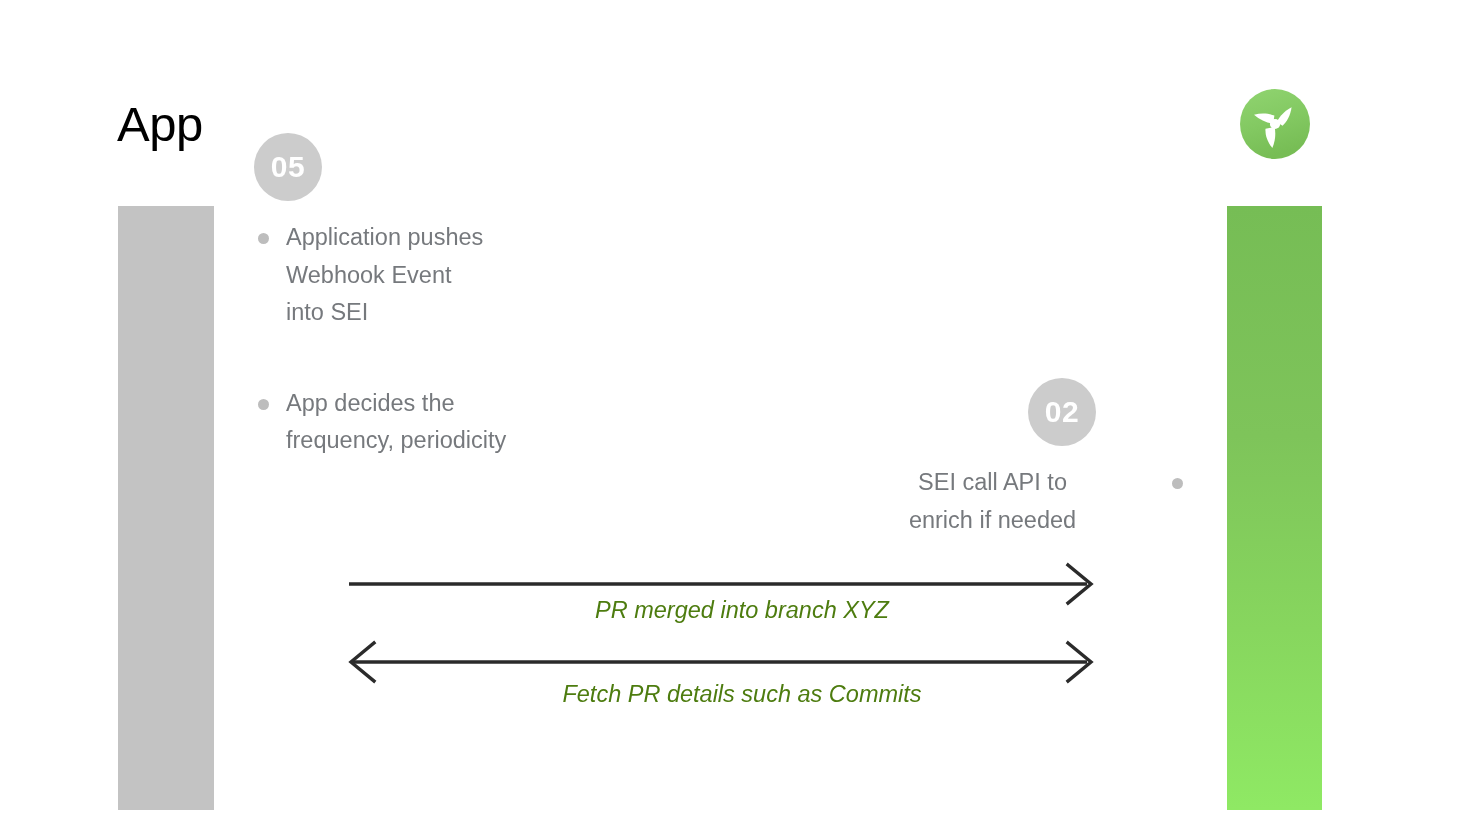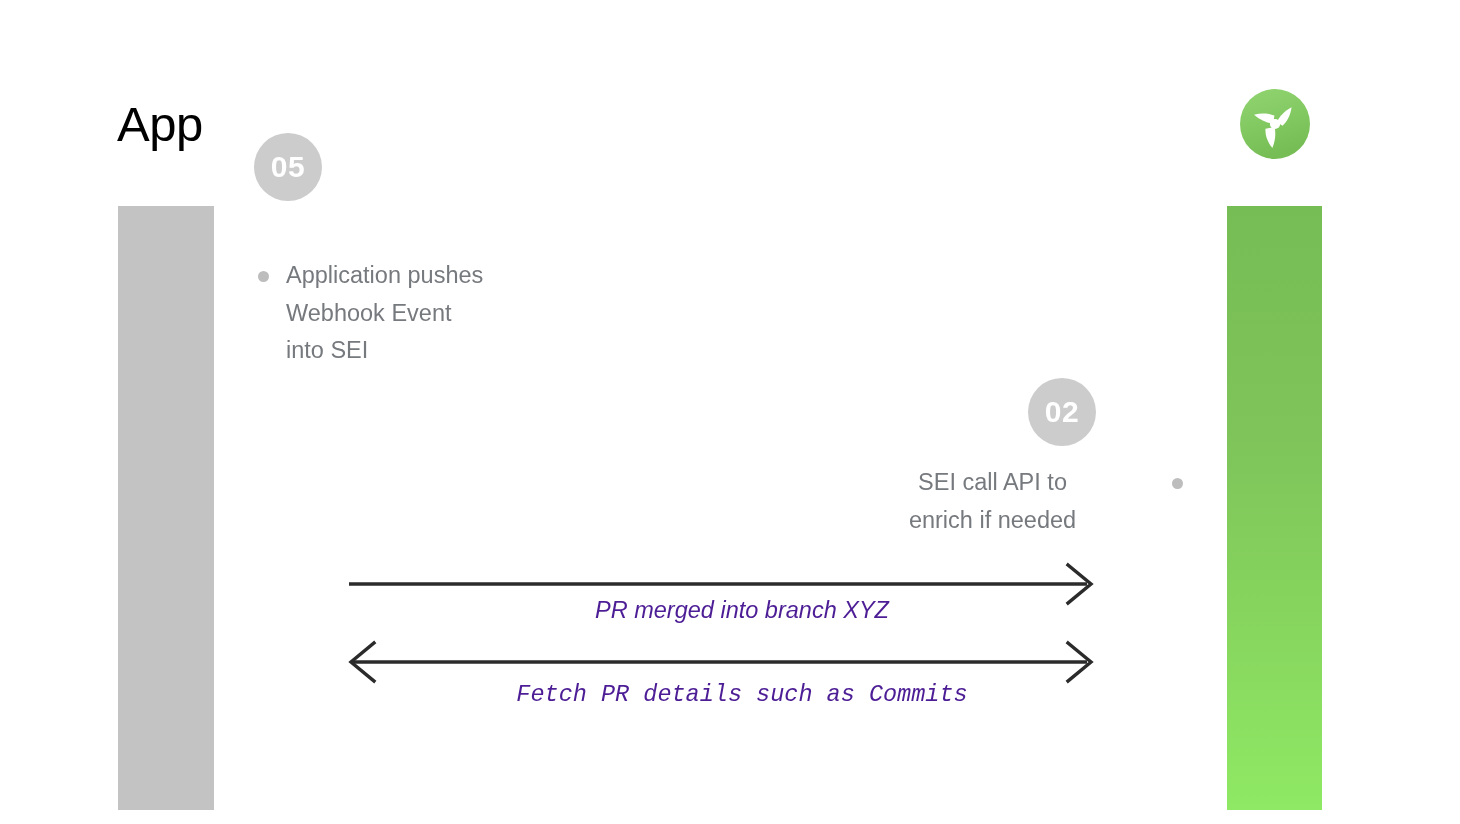--- a/index.html
+++ b/index.html
@@ -92,21 +92,21 @@
     width: 356px;
     text-align: center;
   }
 
   .bullet {
     position: relative;
     font-size: 23.5px;
     line-height: 37.5px;
     color: #76797d;
   }
-  .bullets-left .bullet { padding-left: 31px; margin-top: 38px; }
+  .bullets-left .bullet { padding-left: 31px; }
   .bullets-right .bullet { padding-right: 31px; }
 
   .bullet .dot {
     position: absolute;
     top: 14px;
     width: 11px;
     height: 11px;
     border-radius: 50%;
     background: #bdbdbd;
   }
@@ -121,26 +121,26 @@
   
   .arrow-block { position: absolute; }
   .arrow-1 { left: 345px; top: 562px; width: 752px; height: 44px; }
   .arrow-2 { left: 345px; top: 640px; width: 752px; height: 44px; }
   .arrow-block svg { display: block; width: 752px; height: 44px; }
 
   .arrow-label {
     position: absolute;
     font-size: 23.5px;
     font-style: italic;
-    color: #4c1d95;
+    color: #4d7c0f;
     text-align: center;
     white-space: nowrap;
   }
   .label-1 { left: 342px; top: 597px; width: 800px; }
-  .label-2 { left: 342px; top: 681px; width: 800px; font-family: Liberation Mono, monospace; }
+  .label-2 { left: 342px; top: 681px; width: 800px; }
 </style>
 </head>
 <body>
 
 <div id="stage">
 
   <div class="page-title">App</div>
 
   <div class="lane-left"></div>
 
@@ -171,20 +171,25 @@
 
   <div class="bullets-left">
     <div class="bullet">
       <span class="dot"></span>
       <span class="txt">Application pushes
 Webhook Event
 into SEI</span>
     </div>
     <div class="gap-lg"></div>
     <div class="gap-sm"></div>
+    <div class="bullet">
+      <span class="dot"></span>
+      <span class="txt">App decides the
+frequency, periodicity</span>
+    </div>
   </div>
 
   <div class="bullets-right">
     <div class="bullet">
       <span class="dot"></span>
       <span class="txt">SEI call API to
 enrich if needed</span>
     </div>
   </div>
 

